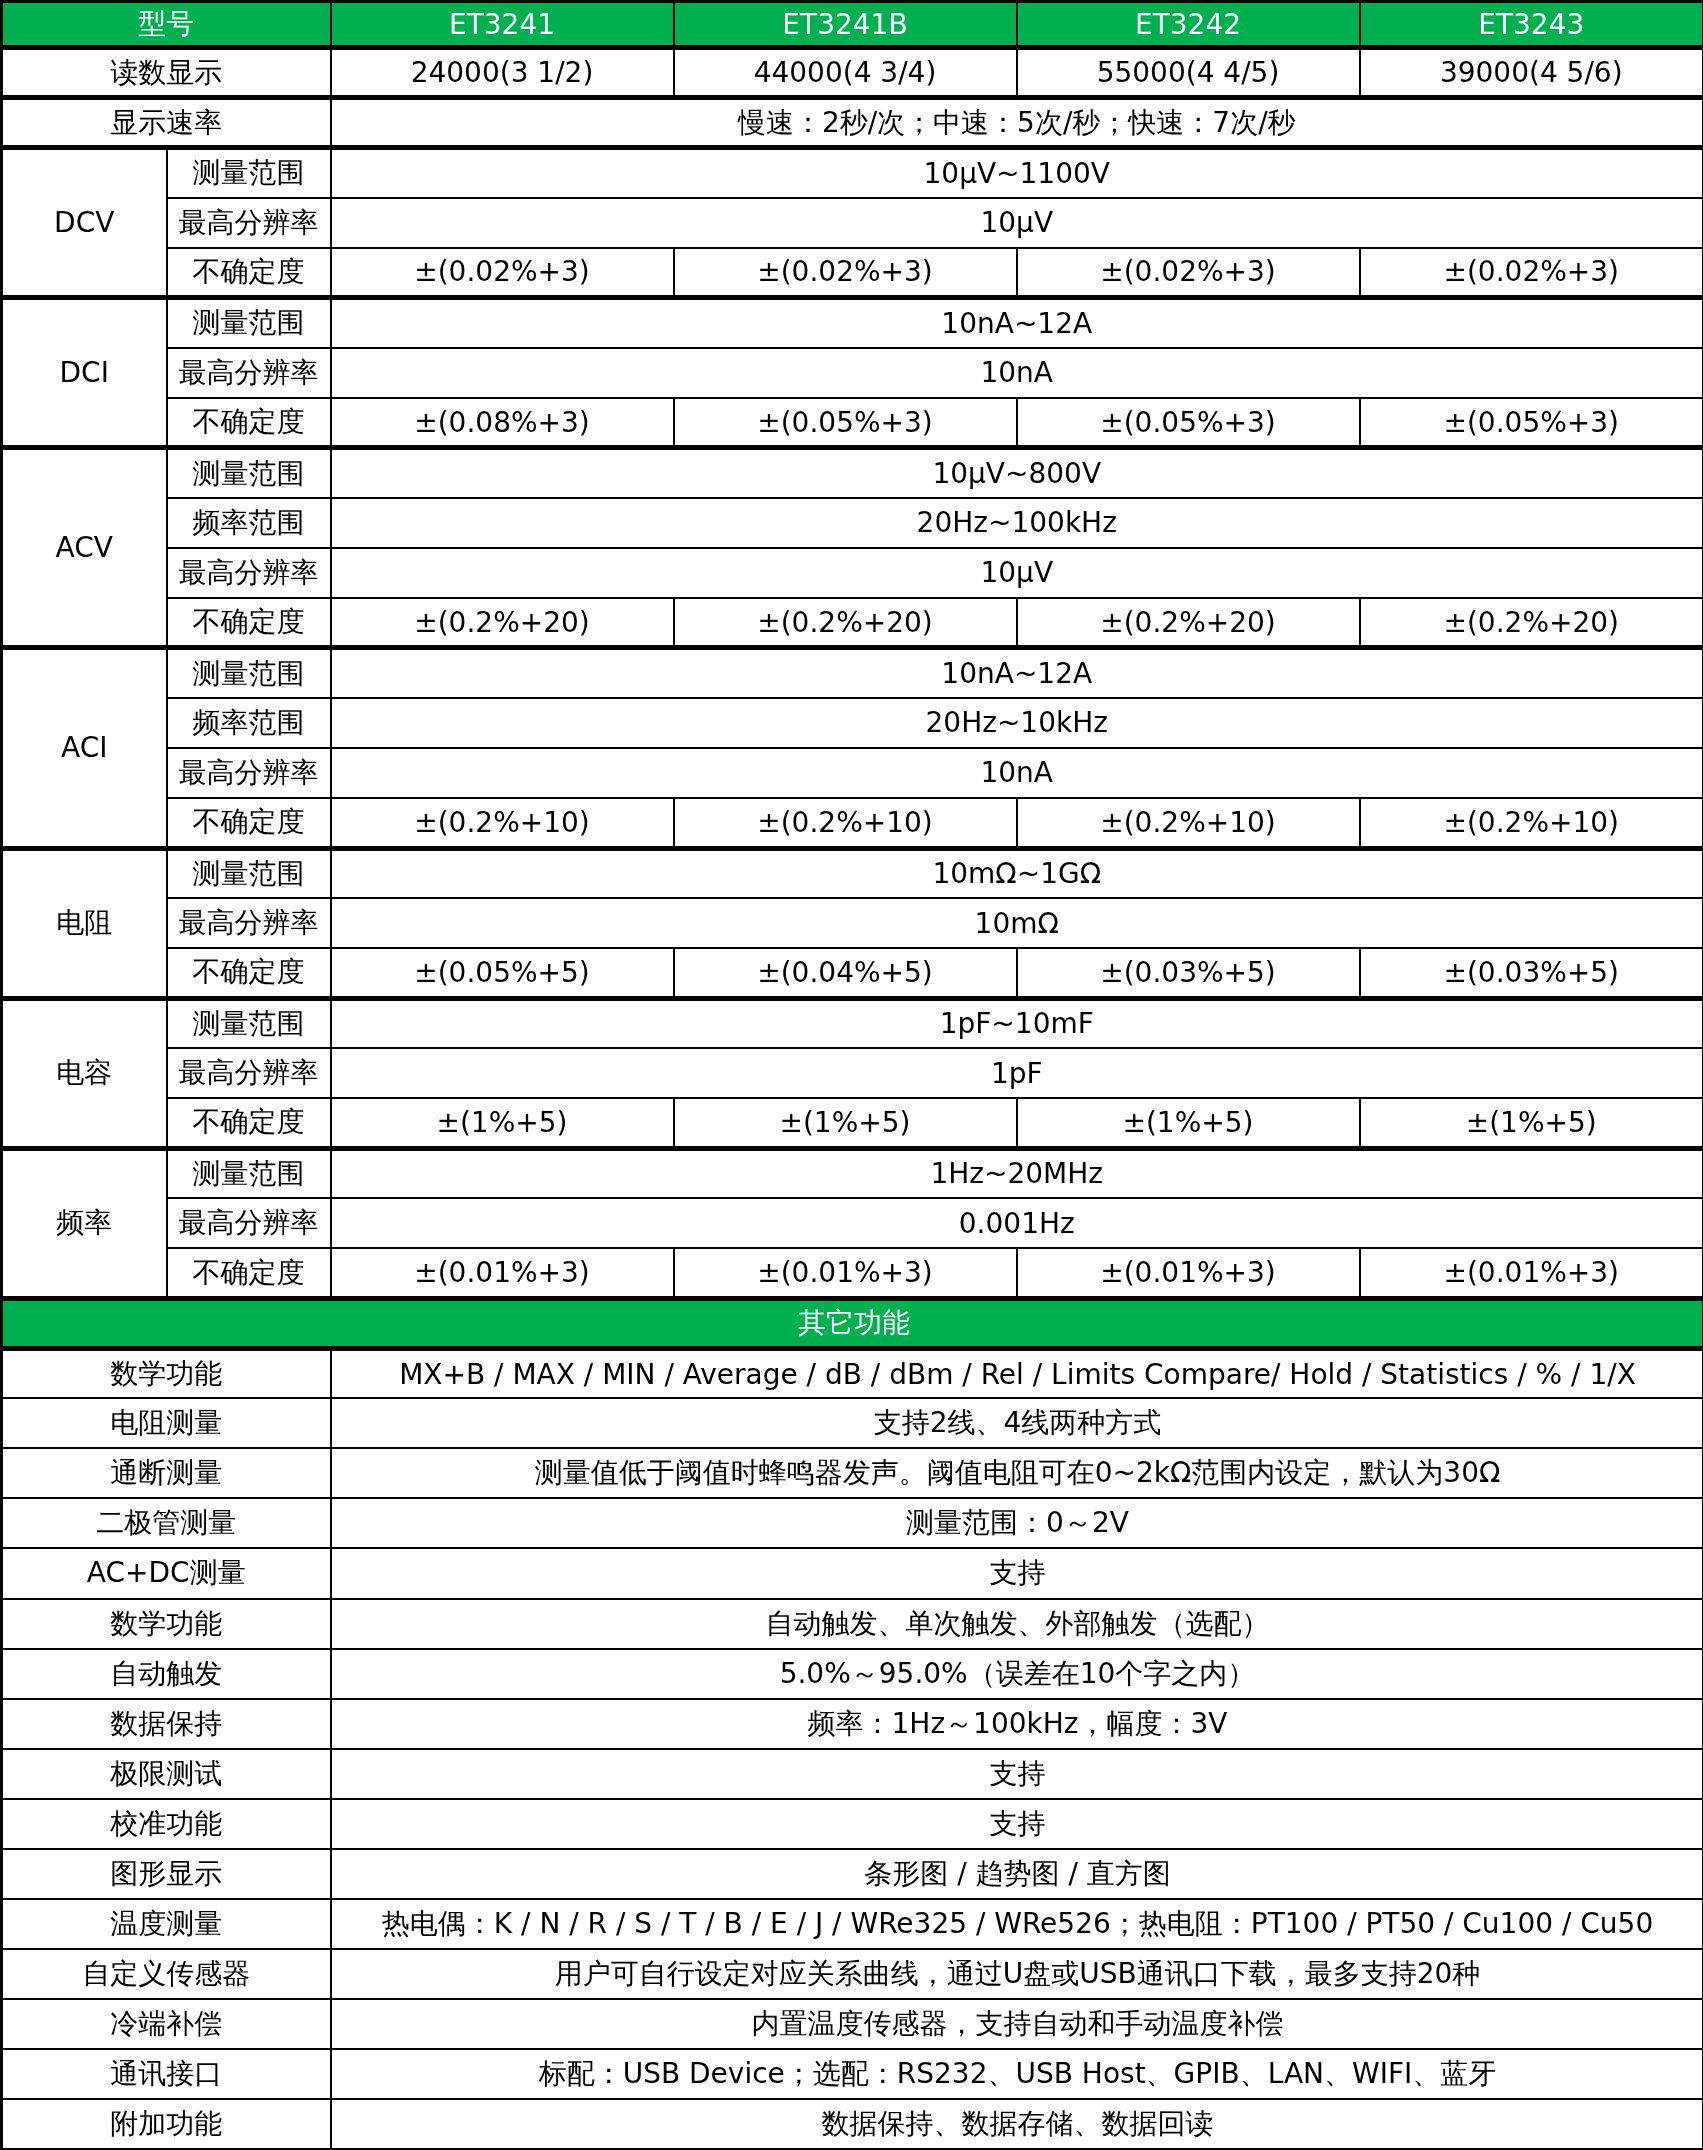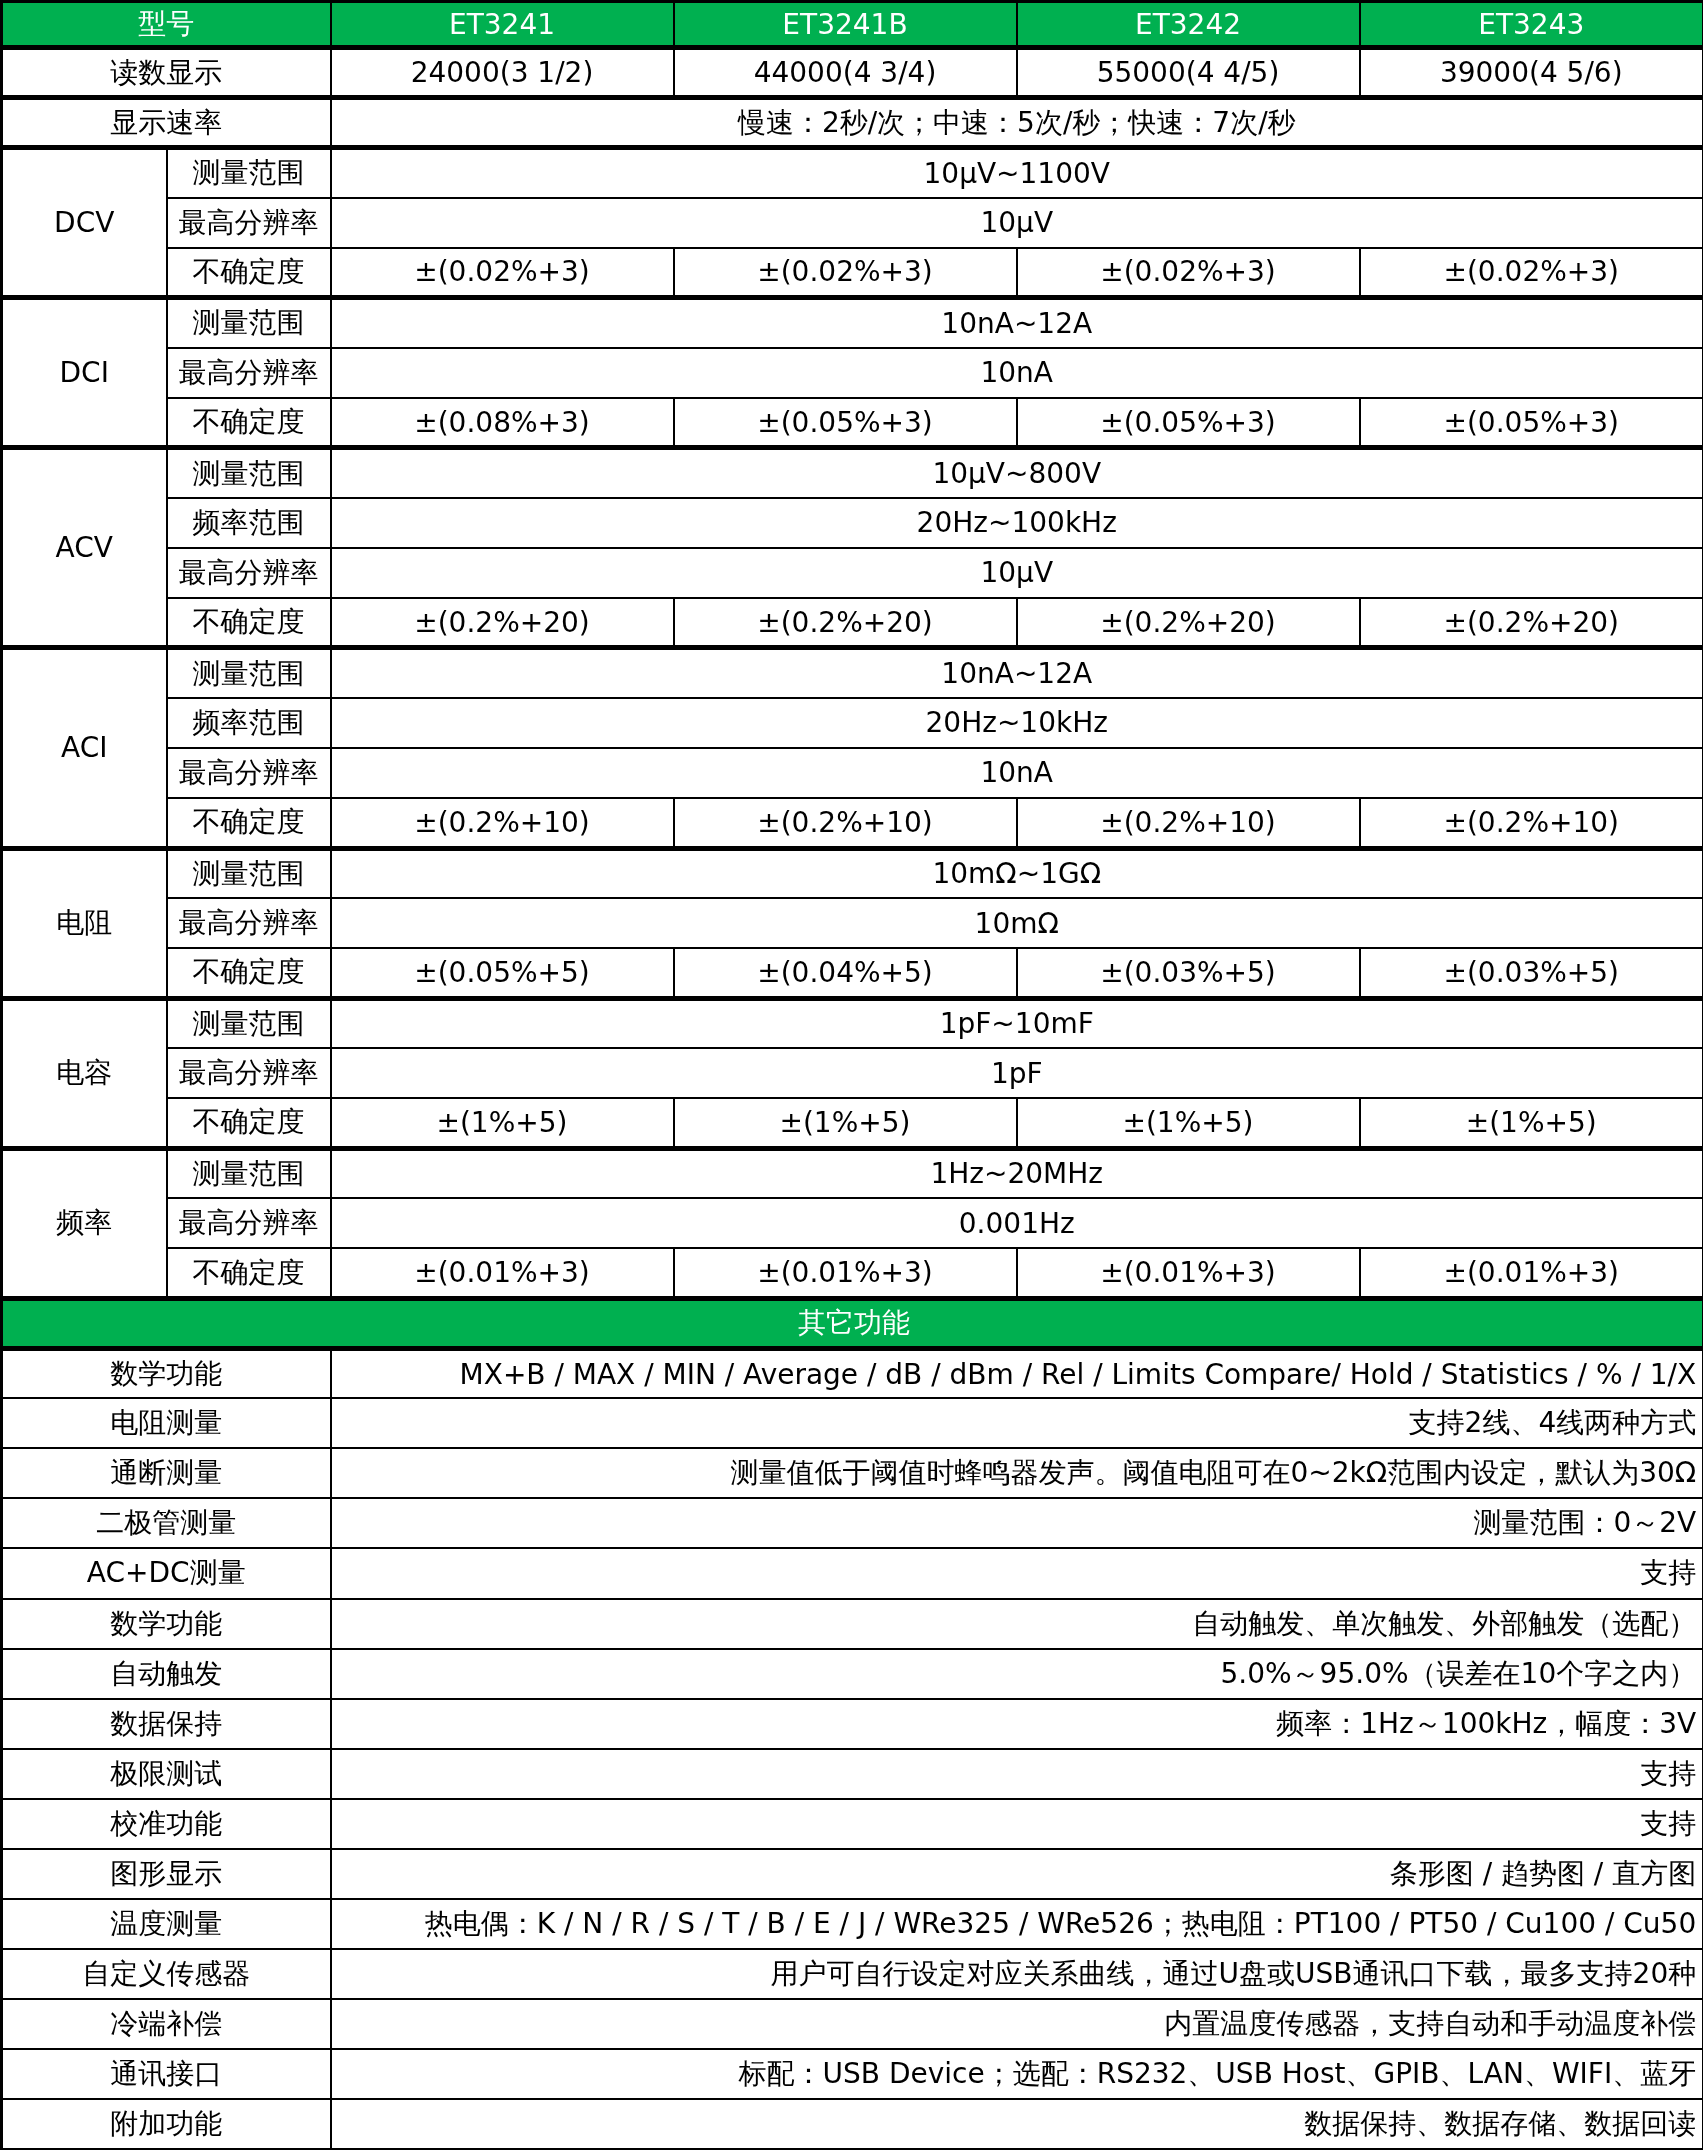--- a/index.html
+++ b/index.html
@@ -34,21 +34,21 @@
   td.hd{
     background:var(--green);
     color:var(--header-text);
   }
   td.banner{
     background:var(--green);
     color:var(--header-text);
     text-align:center;
     padding-left:8.7px;
   }
-  td.lv{ text-align:right; padding-left:7.3px;margin-left:28px; }
+  td.lv{ text-align:center; padding-left:7.3px;margin-left:28px; }
 </style>
 </head>
 <body>
 
 <div id="app">
 <table>
   <colgroup>
     <col style="width:165px">
         <col style="width:164px">
     <col style="width:343px">

